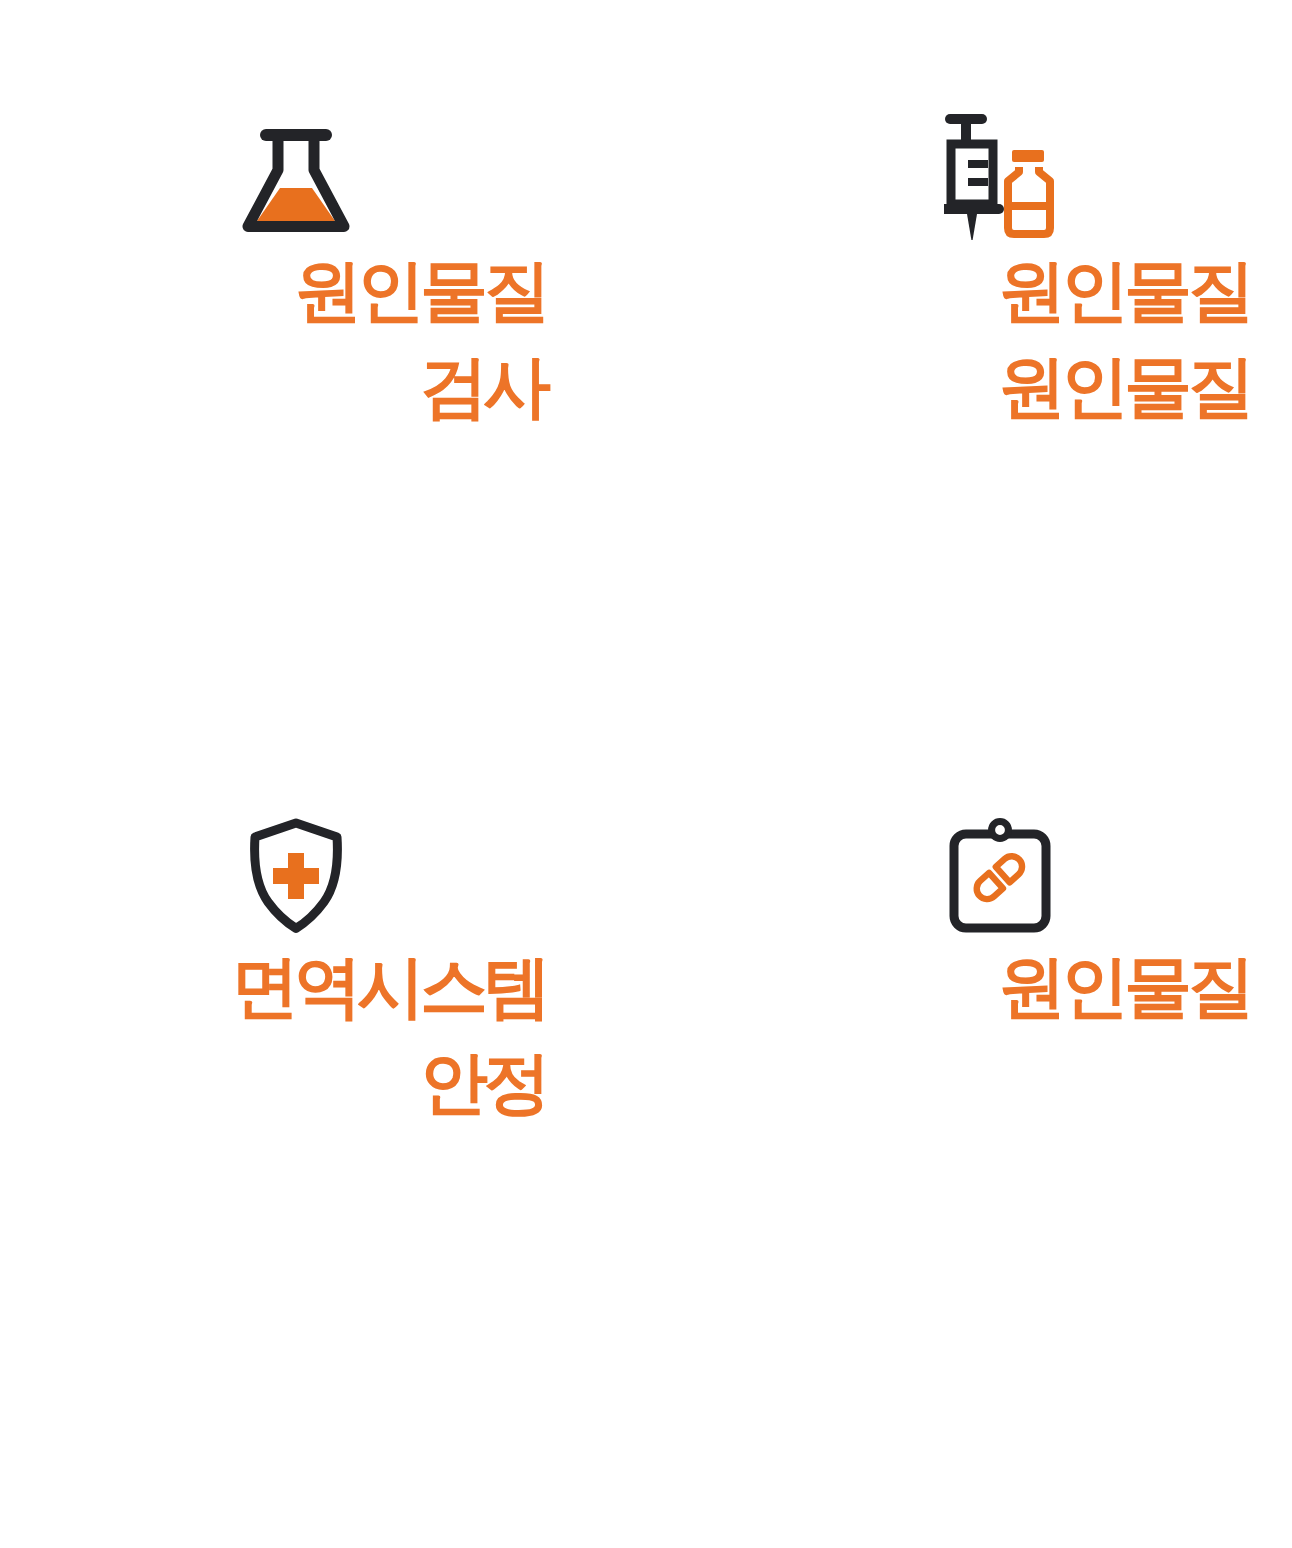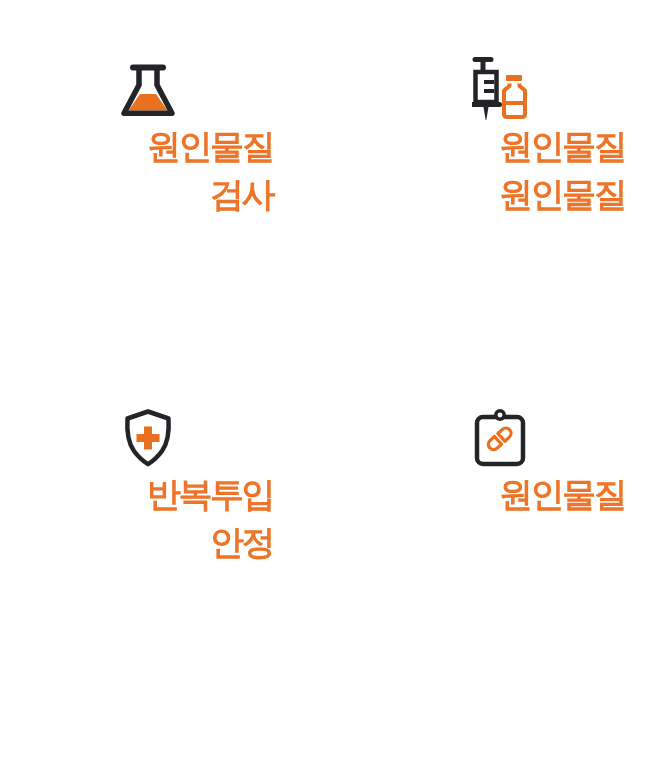--- a/index.html
+++ b/index.html
@@ -99,21 +99,21 @@
   </div>
 
   <div class="feature f3">
     <div class="icon-wrap">
       <svg width="54" height="60" viewBox="0 0 54 60" aria-hidden="true">
         <path class="ink-stroke" d="M27 3.5 L47.5 10.5 C48.5 26 46 36 41 43 C37 48.5 32.5 52.8 27 56.2 C21.5 52.8 17 48.5 13 43 C8 36 5.5 26 6.5 10.5 Z" fill="none" stroke-width="4.5" stroke-linejoin="round"></path>
         <path class="accent-fill" d="M23 18.5 h8 v7.5 h7.5 v8 h-7.5 v7.5 h-8 v-7.5 h-7.5 v-8 h7.5 Z"></path>
       </svg>
     </div>
     <div class="label">
-      <div class="label-line">반복투입</div>
+      <div class="label-line">면역시스템</div>
       <div class="label-line">안정</div>
     </div>
   </div>
 
   <div class="feature f4">
     <div class="icon-wrap">
       <svg width="54" height="60" viewBox="0 0 54 60" aria-hidden="true">
         <rect class="ink-stroke" x="4" y="9" width="46" height="47" rx="6" fill="none" stroke-width="4.5"></rect>
         <circle class="ink-stroke white-fill" cx="27" cy="7" r="4.2" stroke-width="3.5"></circle>
         <g transform="translate(26.5,31) rotate(-42)">

